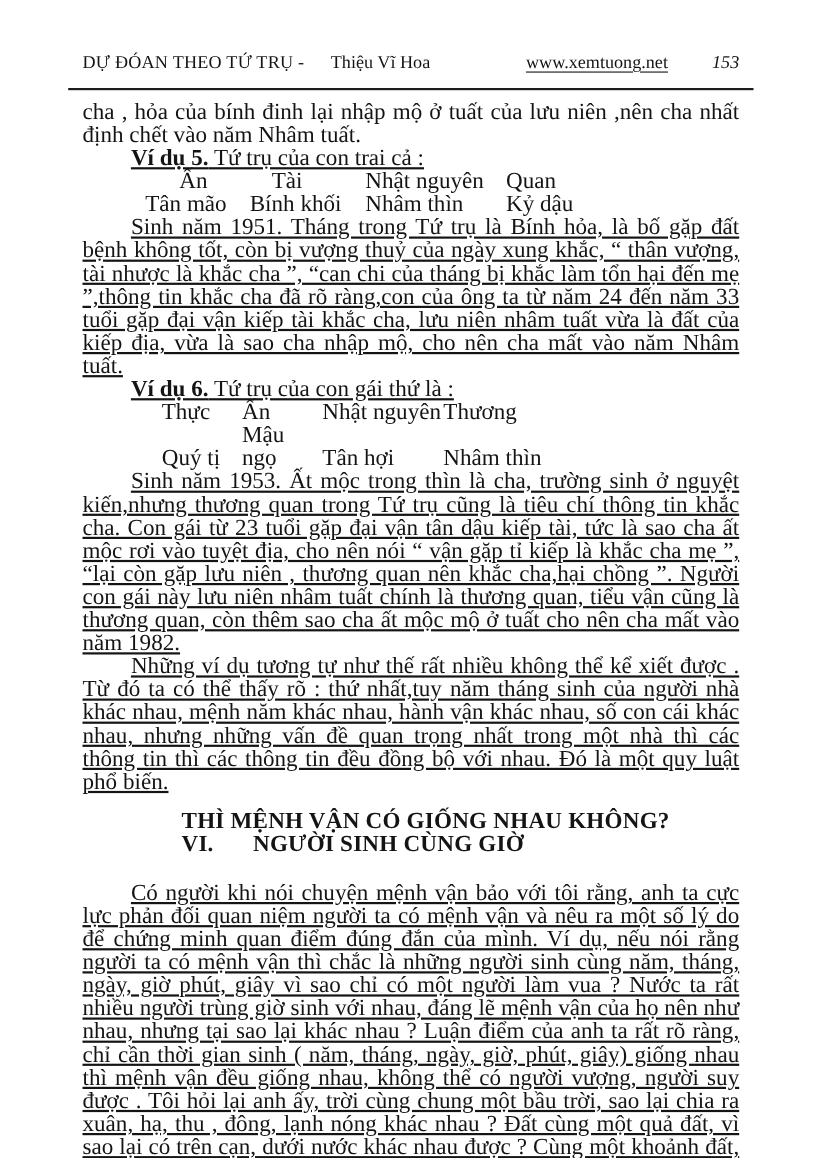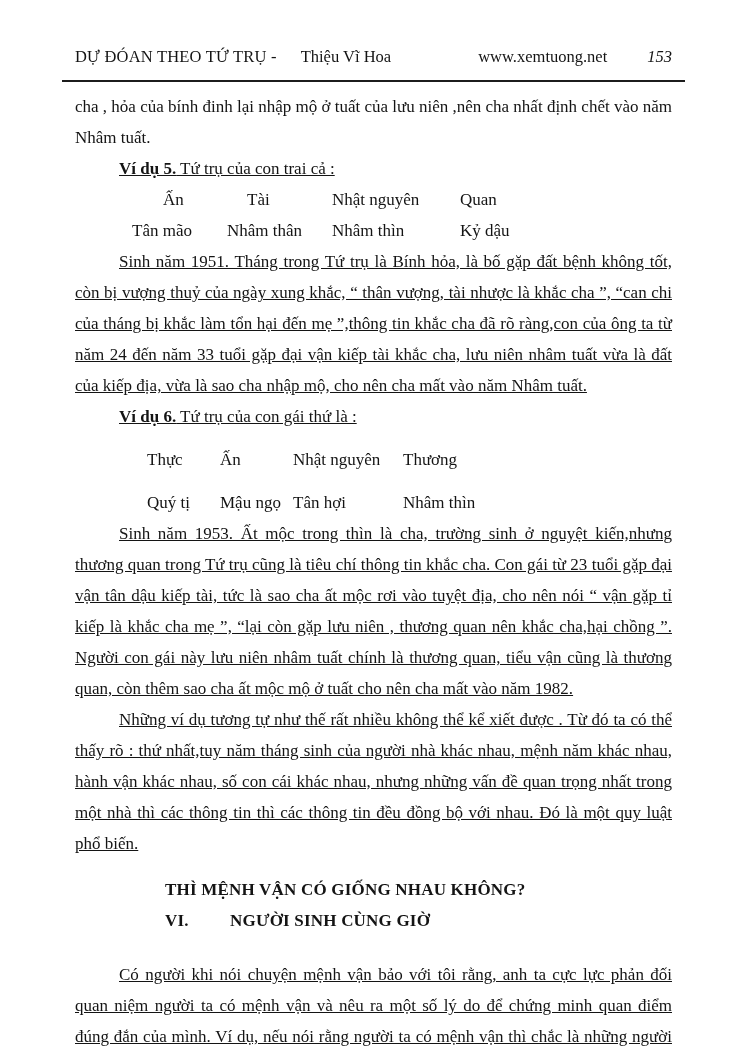--- a/index.html
+++ b/index.html
@@ -21,45 +21,46 @@
   .header {
     display: flex;
     align-items: baseline;
     font-size: 16.5px;
     white-space: nowrap;
   }
   .header .title { letter-spacing: 0.2px; }
   .header .author { margin-left: 24px; }
   .header .website {
     margin-left: auto;
+    text-decoration: underline;
     text-underline-offset: 3px;
   }
   .header .pagenum { margin-left: 40px; font-style: italic; }
   .rule {
     border-top: 2px solid #1c1c1c;
     margin: 13px -13px 9px -13px;
   }
   
-  p, .prow, .section-heading div { font-size: 17px; line-height: 31px; }
+  p, .prow, .section-heading div { font-size: 21px; line-height: 21px; }
   p { text-align: justify; }
   p.cont { text-indent: 0; }
   p.indent { text-indent: 44px; text-decoration: underline; }
   .lead-bold { font-weight: 700; }
   
   .prow { display: flex; align-items: flex-end; }
   .p5 .r1 { padding-left: 88px; }
   .p5 .r1 .c1 { width: 84px; }
   .p5 .r1 .c2 { width: 85px; }
   .p5 .r1 .c3 { width: 128px; }
   .p5 .r2 { padding-left: 57px; }
   .p5 .r2 .c1 { width: 95px; }
   .p5 .r2 .c2 { width: 105px; }
   .p5 .r2 .c3 { width: 128px; }
   .p6 .prow { padding-left: 72px; }
-  .p6 .c1 { width: 73px; margin-top: 12px; }
+  .p6 .c1 { width: 73px; }
   .p6 .c2 { width: 73px; }
   .p6 .c3 { width: 110px; }
   
   .section-heading {
     margin: 15px 0 23px 90px;
     font-weight: 700;
     font-size: 17px;
     letter-spacing: 0.2px;
   }
   .section-heading .h-num { display: inline-block; width: 65px; }
@@ -84,21 +85,21 @@
 
   <div class="pillars p5">
     <div class="prow r1">
       <span class="c1">Ấn</span>
       <span class="c2">Tài</span>
       <span class="c3">Nhật nguyên</span>
       <span class="c4">Quan</span>
     </div>
     <div class="prow r2">
       <span class="c1">Tân  mão</span>
-      <span class="c2">Nhâm thân</span>
+      <span class="c2">Bính khối</span>
       <span class="c3">Nhâm thìn</span>
       <span class="c4">Kỷ dậu</span>
     </div>
   </div>
 
   <p class="indent">Sinh năm 1951. Tháng trong Tứ trụ là Bính hỏa, là bố gặp đất bệnh không tốt, còn bị vượng thuỷ của ngày xung khắc, “ thân vượng, tài nhược là khắc cha ”, “can chi của tháng bị khắc làm tổn hại đến mẹ ”,thông tin khắc cha đã rõ ràng,con của ông ta từ năm 24 đến năm 33 tuổi gặp đại vận kiếp tài khắc cha, lưu niên nhâm tuất vừa là đất của kiếp địa, vừa là sao cha nhập mộ, cho nên cha mất vào năm Nhâm tuất.</p>
 
   <p class="indent"><span class="lead-bold">Ví dụ 6.</span><span> Tứ trụ của con gái thứ là :</span></p>
 
   <div class="pillars p6">

